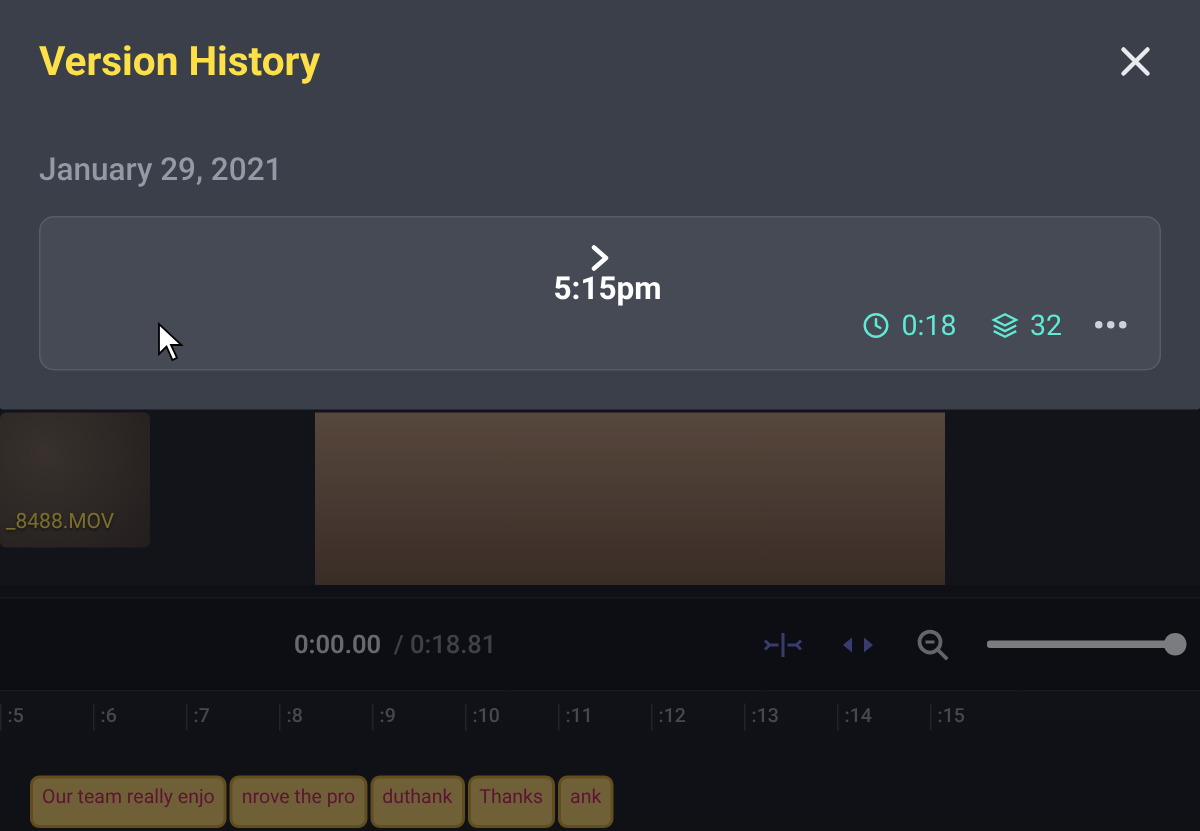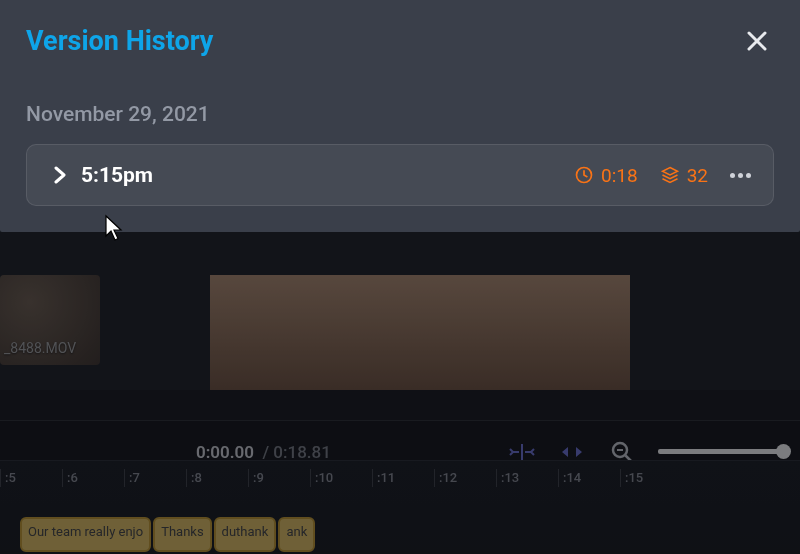--- a/index.html
+++ b/index.html
@@ -38,27 +38,27 @@
     left: 210px;
     width: 420px;
     height: 115px;
     background: linear-gradient(180deg, #b08b6e 0%, #6e4f3a 100%);
     filter: blur(0.5px);
   }
   .editor-bg .thumb-label {
     position: absolute;
     top: 340px;
     left: 4px;
-    color: #a3a3a3;
+    color: #fde047;
     font-size: 14px;
     text-shadow: 0 1px 2px rgba(0,0,0,0.7);
   }
   .editor-bg .playback-bar {
     position: absolute;
-    top: 420px;
+    top: 398px;
     left: 0; right: 0;
     height: 62px;
     background: #0c0d10;
     border-top: 1px solid #27282d;
     display: flex;
     align-items: center;
     padding: 0 18px;
     gap: 14px;
     color: #d4d6db;
   }
@@ -126,21 +126,21 @@
   .editor-bg .caption-track {
     display: flex;
     height: 35px;
     margin: 22px 20px 0;
     gap: 2px;
   }
   .editor-bg .caption-chip {
     background: #e4c261;
     border: 2px solid #c59a2a;
     border-radius: 6px;
-    color: #404040;
+    color: #be185d;
     font-size: 13px;
     padding: 5px 6px;
     white-space: nowrap;
     overflow: hidden;
   }
 
   
   .dim {
     position: absolute;
     inset: 0;
@@ -155,21 +155,21 @@
     padding: 24px 26px 26px;
     border-bottom-left-radius: 2px;
     border-bottom-right-radius: 2px;
   }
   .modal .hdr {
     display: flex;
     align-items: center;
     justify-content: space-between;
   }
   .modal .hdr h1 {
-    color: #0ea5e9;
+    color: #fde047;
     font-size: 27px;
     font-weight: 700;
   }
   .close-btn {
     width: 34px; height: 34px;
     display: flex; align-items: center; justify-content: center;
     cursor: pointer;
     color: #e8eaee;
   }
   .date-hdr {
@@ -181,38 +181,39 @@
   .ver-row {
     margin-top: 18px;
     background: rgba(255,255,255,0.06);
     border: 1px solid rgba(255,255,255,0.10);
     border-radius: 10px;
     padding: 18px 22px;
     display: flex;
     align-items: center;
     position: relative;
     cursor: pointer;
+    flex-direction: column;
   }
   .ver-row .chev {
     width: 22px;
     display: flex; align-items: center; justify-content: center;
     color: #fff;
   }
   .ver-row .time-lbl {
     color: #fff;
     font-size: 21px;
     font-weight: 700;
     margin-left: 10px;
   }
   .ver-row .meta {
     margin-left: auto;
     display: flex;
     align-items: center;
     gap: 22px;
-    color: #f97316;
+    color: #5eead4;
     font-size: 19px;
   }
   .ver-row .meta .grp {
     display: flex;
     align-items: center;
     gap: 7px;
   }
   .ver-row .dots {
     display: flex; gap: 3px;
     cursor: pointer;
@@ -277,40 +278,41 @@
         <span>:9</span>
         <span>:10</span>
         <span>:11</span>
         <span>:12</span>
         <span>:13</span>
         <span>:14</span>
         <span>:15</span>
       </div>
     <div class="caption-track" id="captions">
         <div class="caption-chip">Our team really enjo</div>
+        <div class="caption-chip">nrove the pro</div>
+        <div class="caption-chip">duthank</div>
         <div class="caption-chip">Thanks</div>
-        <div class="caption-chip">duthank</div>
         <div class="caption-chip">ank</div>
       </div>
   </div>
 </div>
 
 <div class="dim"></div>
 
 <div class="modal">
   <div class="hdr">
     <h1>Version History</h1>
     <div class="close-btn">
       <svg width="24" height="24" viewBox="0 0 24 24">
         <path d="M4 4 L20 20 M20 4 L4 20" stroke="currentColor" stroke-width="3" stroke-linecap="round"></path>
       </svg>
     </div>
   </div>
 
-  <div class="date-hdr">November 29, 2021</div>
+  <div class="date-hdr">January 29, 2021</div>
 
   <div class="ver-row">
     <div class="chev">
       <svg width="12" height="18" viewBox="0 0 12 18">
           <path d="M2 2 l8 7 l-8 7" stroke="currentColor" stroke-width="3" fill="none" stroke-linecap="round" stroke-linejoin="round"></path>
         </svg>
     </div>
     <div class="time-lbl">5:15pm</div>
 
     <div class="meta">

